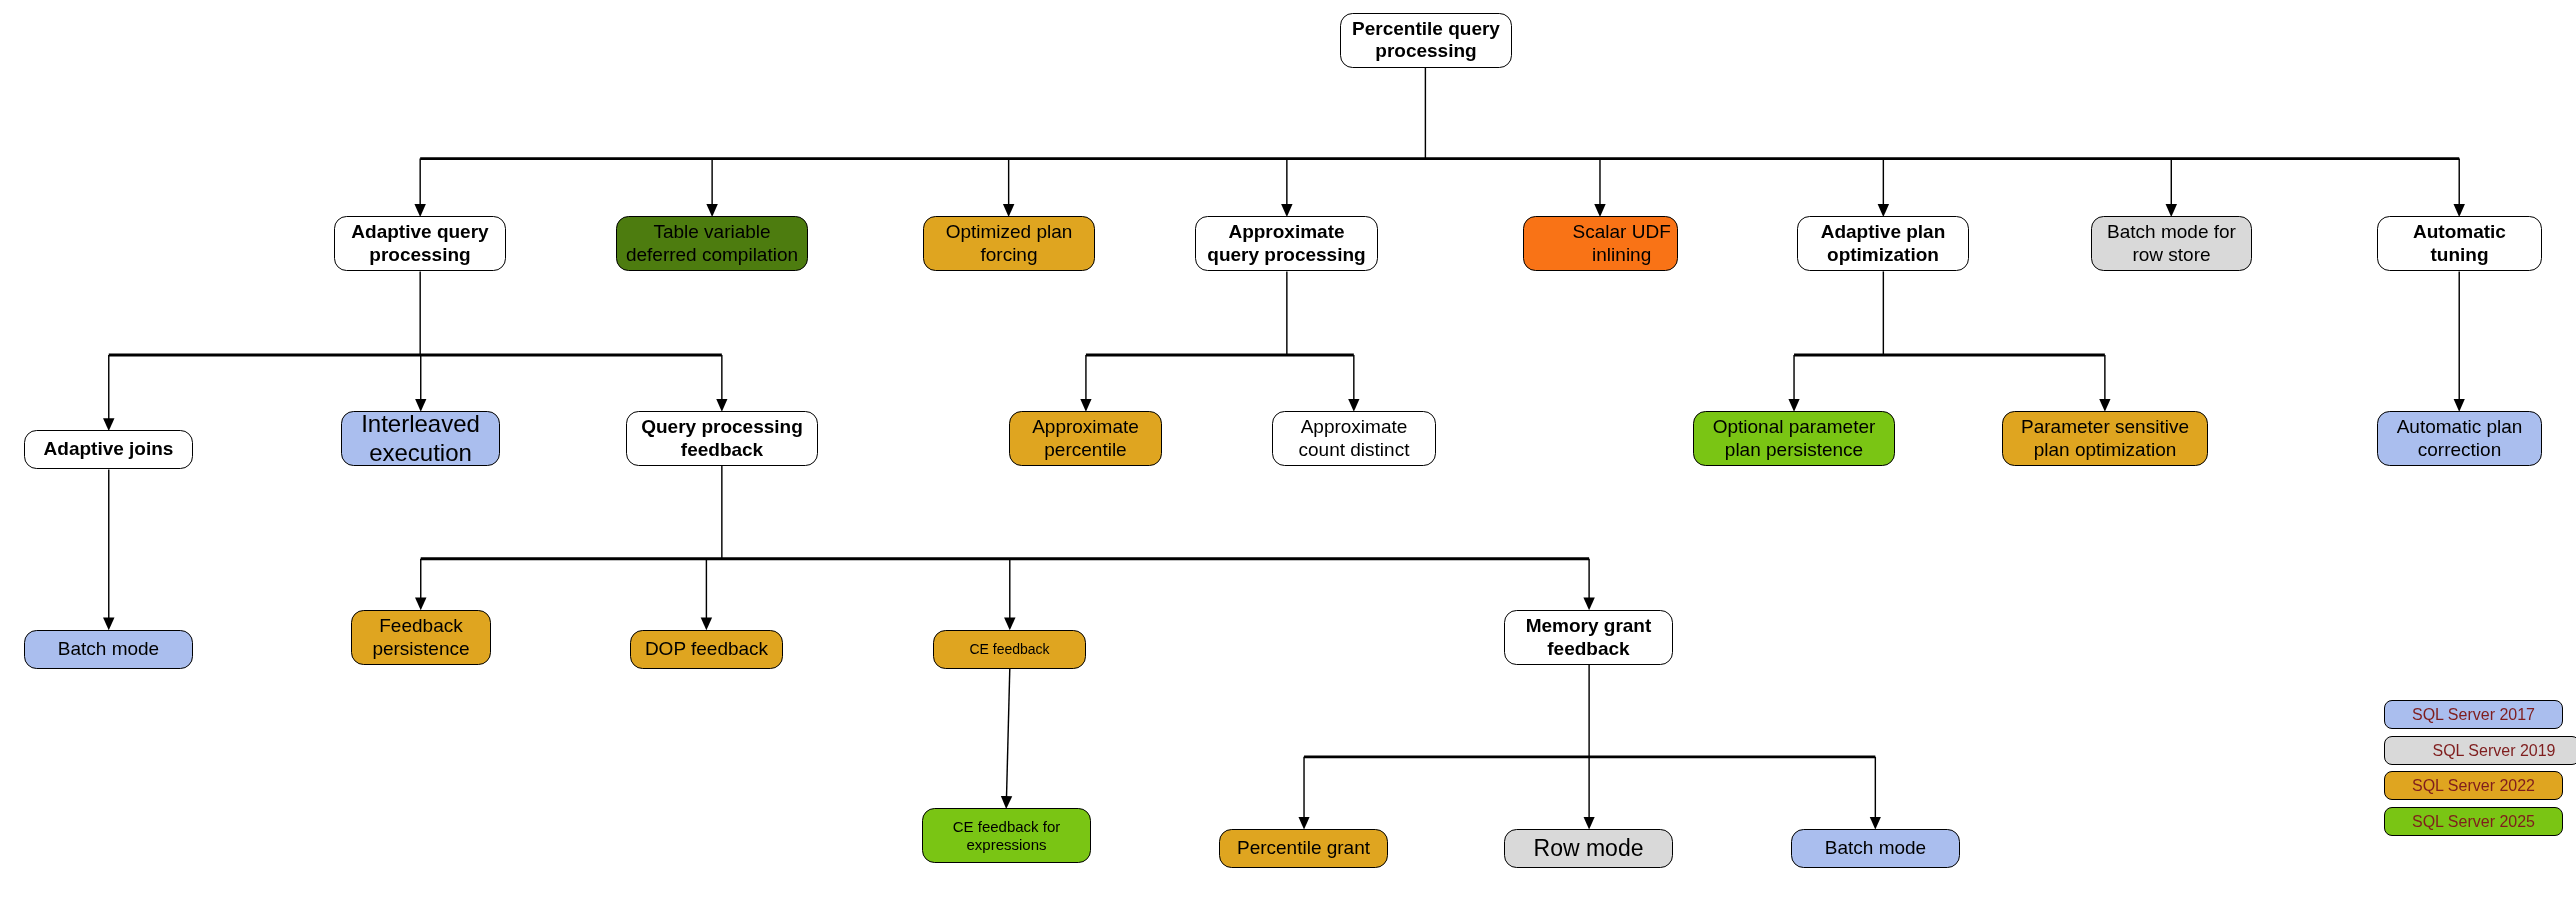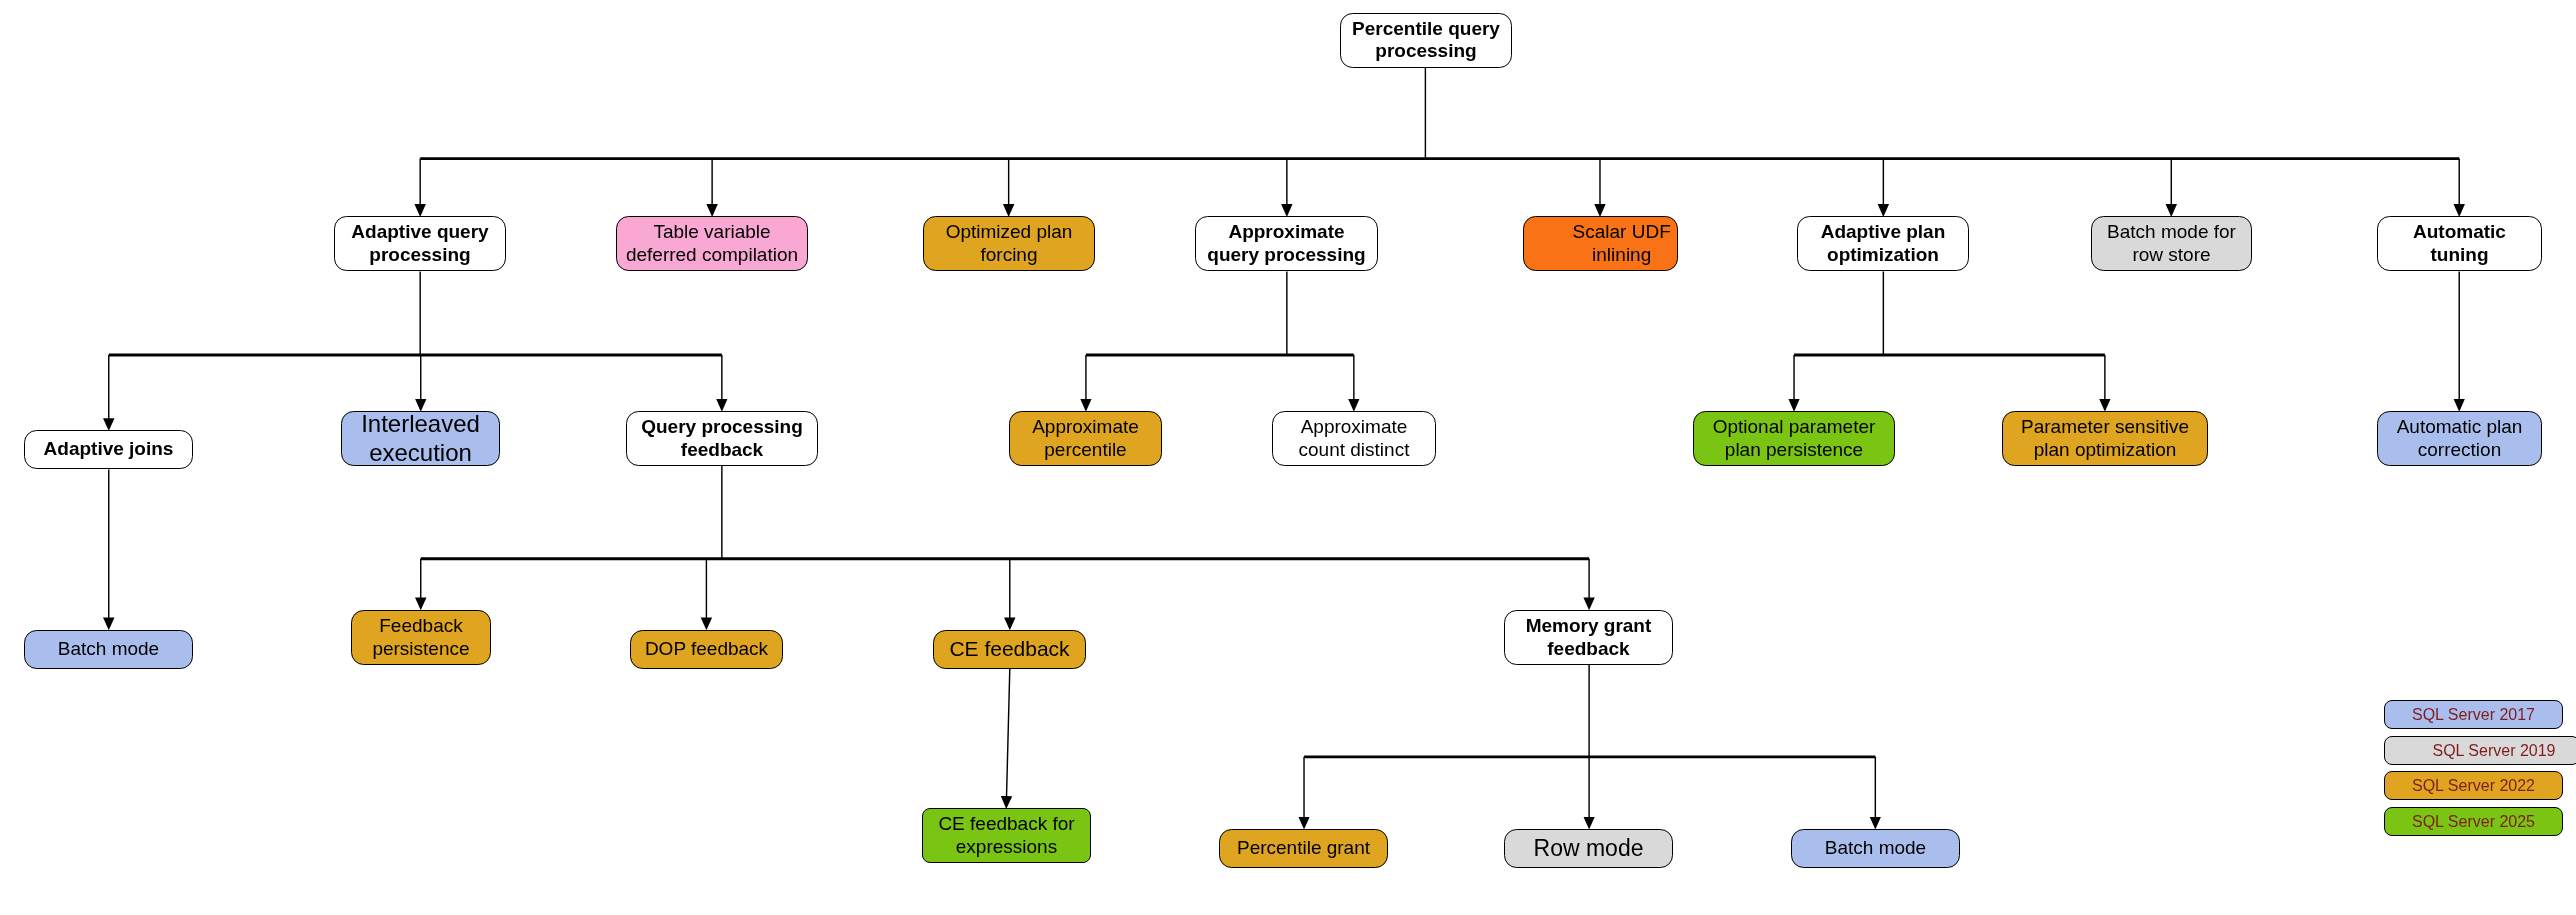--- a/index.html
+++ b/index.html
@@ -83,21 +83,21 @@
         <path d="M2278,1322 L2278,1439" stroke-width="2.5" marker-end="url(#arrow)"></path>
         <path d="M2776,1322 L2776,1439" stroke-width="2.5" marker-end="url(#arrow)"></path>
         <path d="M3276,1322 L3276,1439" stroke-width="2.5" marker-end="url(#arrow)"></path>
       </g>
   </svg>
   <div id="nodes-layer">
       <div class="node bold" style="left: 1340px; top: 12.6px; width: 172px; height: 55px; font-size: 19px; background: rgb(255, 255, 255);">Percentile query
 processing</div>
       <div class="node bold" style="left: 334px; top: 216px; width: 172px; height: 55px; font-size: 19px; background: rgb(255, 255, 255);">Adaptive query
 processing</div>
-      <div class="node" style="left: 616px; top: 216px; width: 192px; height: 55px; font-size: 19px; background: #f9a8d4;">Table variable
+      <div class="node" style="left: 616px; top: 216px; width: 192px; height: 55px; font-size: 19px; background: #4d7c0f;">Table variable
 deferred compilation</div>
       <div class="node" style="left: 923px; top: 216px; width: 172px; height: 55px; font-size: 19px; background: rgb(223, 165, 32);">Optimized plan
 forcing</div>
       <div class="node bold" style="left: 1195px; top: 216px; width: 183px; height: 55px; font-size: 19px; background: rgb(255, 255, 255);">Approximate
 query processing</div>
       <div class="node" style="left: 1523px; top: 216px; width: 155px; height: 55px; font-size: 19px; background: #f97316; padding-left: 48px;">Scalar UDF
 inlining</div>
       <div class="node bold" style="left: 1797px; top: 216px; width: 172px; height: 55px; font-size: 19px; background: rgb(255, 255, 255);">Adaptive plan
 optimization</div>
       <div class="node" style="left: 2091px; top: 216px; width: 161px; height: 55px; font-size: 19px; background: rgb(217, 217, 217);">Batch mode for
@@ -116,24 +116,24 @@
       <div class="node" style="left: 1693px; top: 411px; width: 202px; height: 55px; font-size: 19px; background: rgb(122, 197, 20);">Optional parameter
 plan persistence</div>
       <div class="node" style="left: 2002px; top: 411px; width: 206px; height: 55px; font-size: 19px; background: rgb(223, 165, 32);">Parameter sensitive
 plan optimization</div>
       <div class="node" style="left: 2377px; top: 411px; width: 165px; height: 55px; font-size: 19px; background: rgb(170, 190, 238);">Automatic plan
 correction</div>
       <div class="node" style="left: 24px; top: 630px; width: 169px; height: 39px; font-size: 19px; background: rgb(170, 190, 238);">Batch mode</div>
       <div class="node" style="left: 351px; top: 610px; width: 140px; height: 55px; font-size: 19px; background: rgb(223, 165, 32);">Feedback
 persistence</div>
       <div class="node" style="left: 630px; top: 630px; width: 153px; height: 39px; font-size: 19px; background: rgb(223, 165, 32);">DOP feedback</div>
-      <div class="node" style="left: 933px; top: 630px; width: 153px; height: 39px; font-size: 21px; background: rgb(223, 165, 32);">CE feedback</div>
+      <div class="node" style="left: 933px; top: 630px; width: 153px; height: 39px; font-size: 14px; background: rgb(223, 165, 32);">CE feedback</div>
       <div class="node bold" style="left: 1504px; top: 610px; width: 169px; height: 55px; font-size: 19px; background: rgb(255, 255, 255);">Memory grant
 feedback</div>
-      <div class="node" style="left: 922px; top: 808px; width: 169px; height: 55px; font-size: 19px; background: rgb(122, 197, 20); border-radius: 8px;">CE feedback for
+      <div class="node" style="left: 922px; top: 808px; width: 169px; height: 55px; font-size: 15px; background: rgb(122, 197, 20);">CE feedback for
 expressions</div>
       <div class="node" style="left: 1219px; top: 829px; width: 169px; height: 39px; font-size: 19px; background: rgb(223, 165, 32);">Percentile grant</div>
       <div class="node" style="left: 1504px; top: 829px; width: 169px; height: 39px; font-size: 23px; background: rgb(217, 217, 217);">Row mode</div>
       <div class="node" style="left: 1791px; top: 829px; width: 169px; height: 39px; font-size: 19px; background: rgb(170, 190, 238);">Batch mode</div>
     </div>
   <div id="legend-layer">
       <div class="legend-chip" style="left: 2384px; top: 700px; width: 179px; height: 29px; background: rgb(170, 190, 238);">SQL Server 2017</div>
       <div class="legend-chip" style="left: 2384px; top: 736px; width: 196px; height: 29px; background: rgb(217, 217, 217); padding-left: 24px;">SQL Server 2019</div>
       <div class="legend-chip" style="left: 2384px; top: 771px; width: 179px; height: 29px; background: rgb(223, 165, 32);">SQL Server 2022</div>
       <div class="legend-chip" style="left: 2384px; top: 807px; width: 179px; height: 29px; background: rgb(122, 197, 20);">SQL Server 2025</div>

